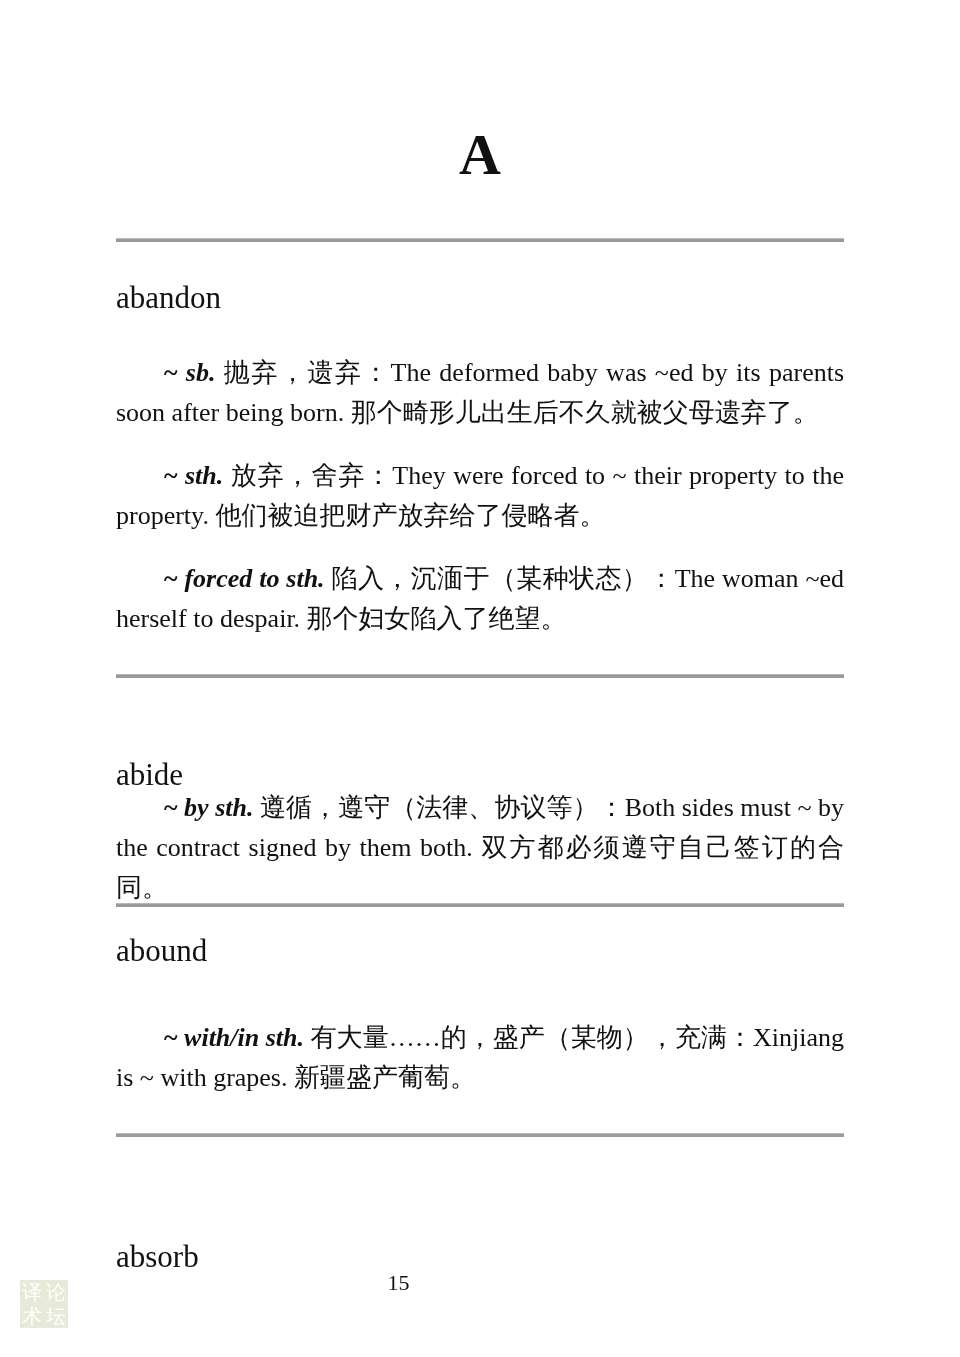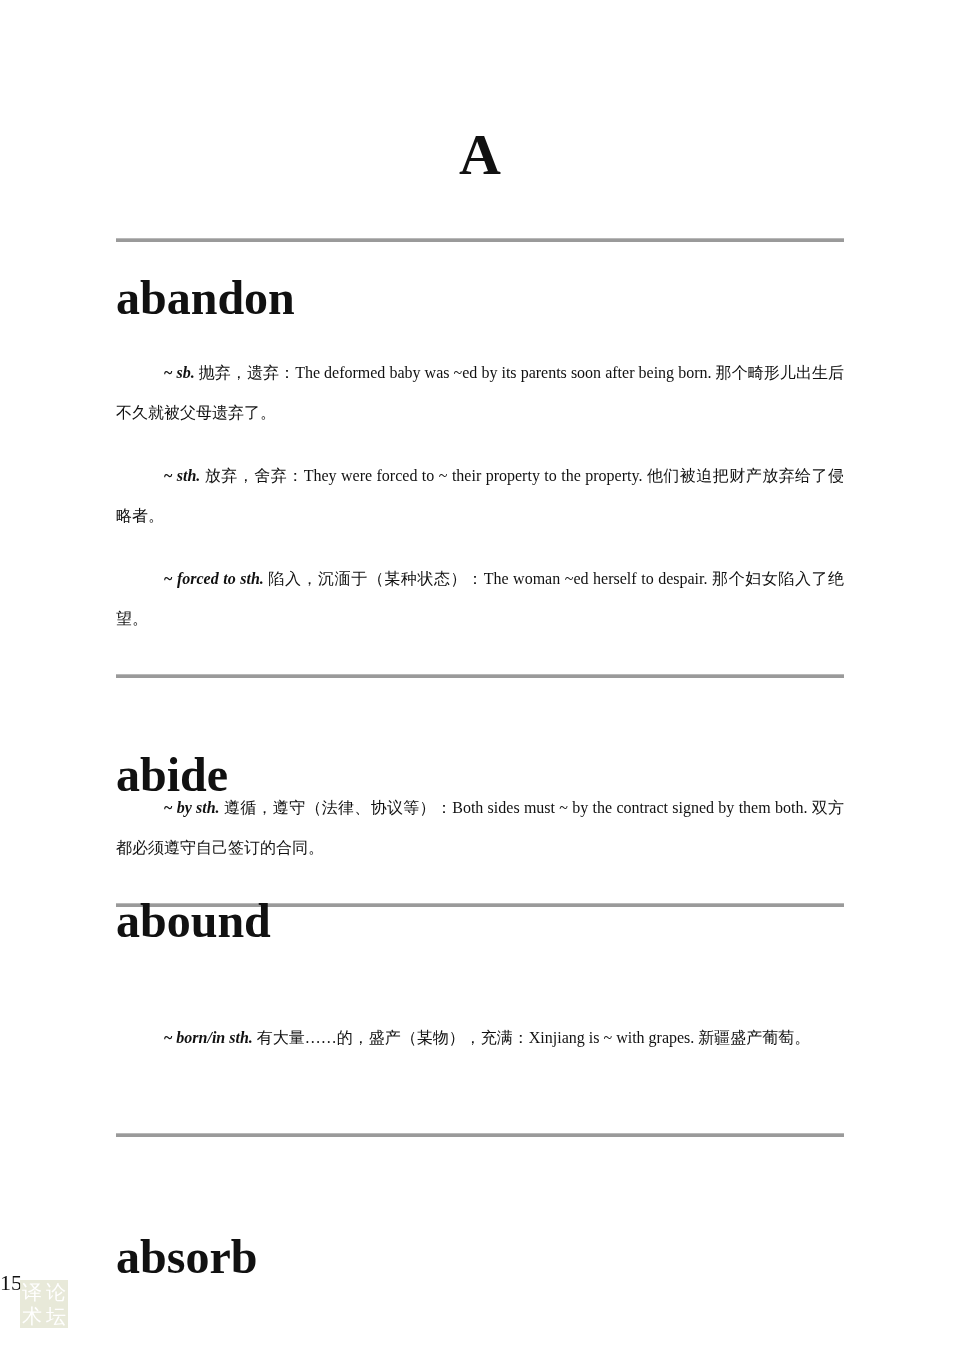--- a/index.html
+++ b/index.html
@@ -9,32 +9,32 @@
   }
   .letter {
     position: absolute; left: 0; width: 960px; top: 120px;
     text-align: center; font-weight: bold; font-size: 58px; line-height: 70px;
   }
   .divider {
     position: absolute; left: 116px; width: 728px; height: 3px;
     background: #9a9a9a; border-top: 1px solid #b8b8b8;
   }
   .headword {
-    position: absolute; left: 116px; font-weight: bold; font-size: 48px;
+    position: absolute; left: 116px; font-weight: normal; font-size: 31px;
     line-height: 44px;
     text-align: right;
   }
   .sense {
-    position: absolute; left: 116px; width: 728px; font-size: 16px;
+    position: absolute; left: 116px; width: 728px; font-size: 26px;
     line-height: 40px; text-align: justify; text-indent: 48px;
   }
   .sense .pat { font-weight: bold; }
   .sense .pat i { font-style: italic; }
   .pagenum {
-    position: absolute; top: 1270px; left: 0; width: 797px; 
+    position: absolute; top: 1270px; left: 0; width: 797px; text-align: center;
     font-size: 22px;
   }
   .seal {
     position: absolute; left: 20px; top: 1280px; width: 48px; height: 48px;
     background: #e6e7d5; opacity: 0.9;
     display: grid; grid-template-columns: 1fr 1fr; grid-template-rows: 1fr 1fr;
     font-size: 20px; line-height: 24px; color: #fff; text-align: center;
     font-family: "DejaVu Sans", sans-serif;
   }
 </style>
@@ -70,24 +70,24 @@
 <div class="headword" style="top:753px">abide</div>
 
 <div class="sense" style="top:788px">
   <span class="pat"><span>~</span> <i>by sth.</i></span>
   <span>遵循，遵守（法律、协议等）：</span><span>Both sides must ~ by the contract signed by them both.</span>
   <span>双方都必须遵守自己签订的合同。</span>
 </div>
 
 <div class="divider" style="top:903px"></div>
 
-<div class="headword" style="top:899px">abound</div>
+<div class="headword" style="top:929px">abound</div>
 
 <div class="sense" style="top:1018px">
-  <span class="pat"><span>~</span> <i>born/in sth.</i></span>
+  <span class="pat"><span>~</span> <i>with/in sth.</i></span>
   <span>有大量……的，盛产（某物），充满：</span><span>Xinjiang is ~ with grapes.</span>
   <span>新疆盛产葡萄。</span>
 </div>
 
 <div class="divider" style="top:1133px"></div>
 
 <div class="headword" style="top:1235px">absorb</div>
 
 <div class="pagenum">15</div>
 

